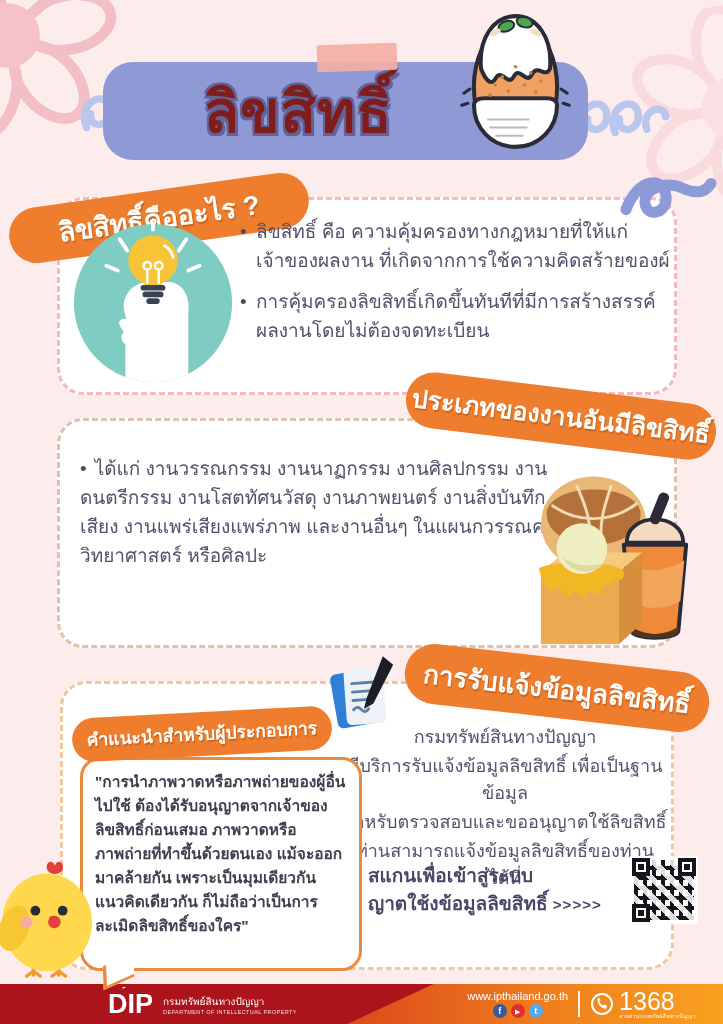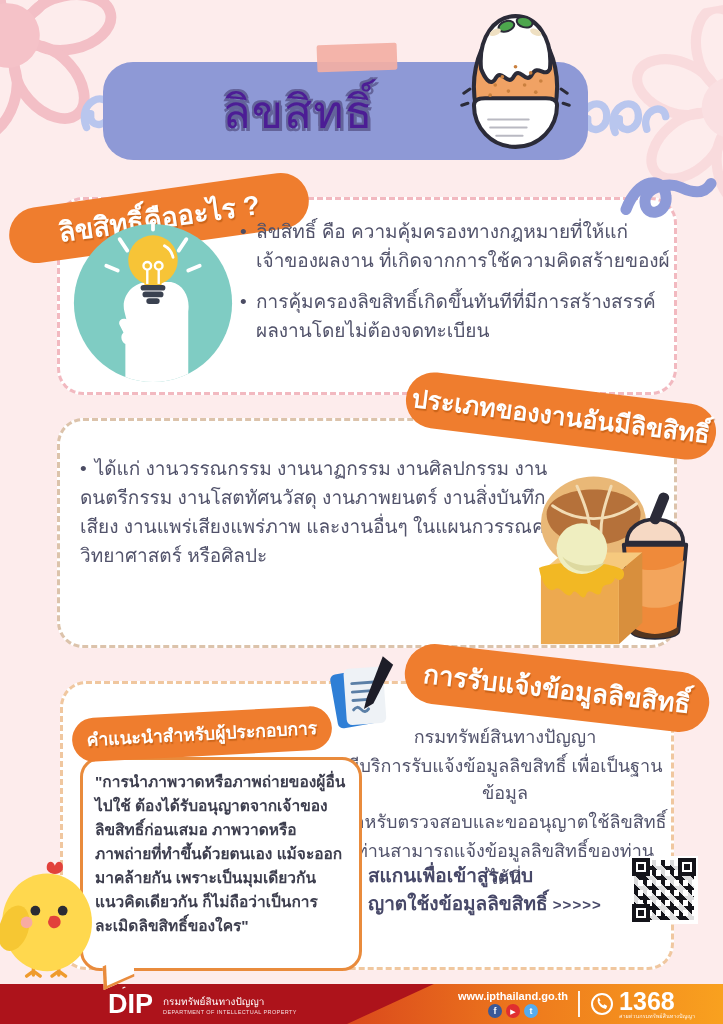--- a/index.html
+++ b/index.html
@@ -16,21 +16,21 @@
   .squiggle-tl{left:78px;top:80px;width:95px;height:58px;}
   .squiggle-tr{left:575px;top:85px;width:95px;height:58px;}
   .ribbon-dec{left:618px;top:168px;width:100px;height:58px;}
   
   .title-banner{
     left:103px;top:62px;width:485px;height:98px;
     background:#8e99d6;border-radius:30px;
     display:flex;align-items:center;justify-content:center;
   }
   .title-text{
-    font-size:46px;font-weight:normal;color:#4c1d95;letter-spacing:1px;
+    font-size:58px;font-weight:bold;color:#7f1d1d;letter-spacing:1px;
     padding-right:95px;
     text-shadow:3px 3px 0 #63639a,-2px -2px 0 #63639a,2px -2px 0 #63639a,-2px 3px 0 #63639a;
   }
   .tape{left:317px;top:44px;width:80px;height:27px;background:#f3afa4;opacity:.92;transform:rotate(-2deg);border-radius:2px;}
   .dessert{left:438px;top:6px;width:155px;height:152px;}
   
   .box{background:#fff;border-radius:26px;}
   .box1{left:57px;top:197px;width:614px;height:192px;border:3px dashed #f2b9c0;}
   .box2{left:57px;top:418px;width:614px;height:224px;border:3px dashed #dcc3ab;}
   .box3{left:60px;top:681px;width:608px;height:283px;border:3px dashed #f0c79f;}
@@ -97,30 +97,30 @@
     clip-path:polygon(0 0,60% 0,48% 100%,0 100%);
   }
   .f-left{position:relative;display:flex;align-items:center;margin-left:108px;gap:10px;color:#fff;}
   .dip-logo{font-size:27px;font-weight:bold;letter-spacing:0;line-height:1;position:relative;}
   .dip-logo i{position:absolute;left:13px;top:-6px;font-style:normal;font-size:13px;transform:rotate(12deg);}
   .f-org{display:flex;flex-direction:column;justify-content:center;}
   .f-org-th{font-size:10px;}
   .f-org-en{font-size:5.5px;letter-spacing:.4px;opacity:.85;}
   .f-right{position:relative;margin-left:auto;margin-right:28px;display:flex;align-items:center;gap:10px;color:#fff;}
   .f-web{display:flex;flex-direction:column;align-items:center;gap:2px;}
-  .f-url{font-size:11px;font-weight:bold;}
+  .f-url{font-size:11px;font-weight:normal;}
   .f-social{display:flex;gap:4px;}
   .s-ic{width:14px;height:14px;border-radius:50%;font-size:9px;font-weight:bold;color:#fff;
     display:flex;align-items:center;justify-content:center;line-height:1;}
   .s-fb{background:#3b5998;} .s-yt{background:#e02f2f;font-size:7px;} .s-tw{background:#55acee;}
   .f-div{width:2px;height:26px;background:rgba(255,255,255,.9);}
   .f-hot{display:flex;align-items:center;gap:5px;}
   .f-hot svg{width:24px;height:24px;}
   .hot-col{display:flex;flex-direction:column;line-height:1;}
-  .hot-num{font-size:25px;font-weight:bold;}
+  .hot-num{font-size:25px;font-weight:normal;}
   .hot-lbl{font-size:5.5px;opacity:.9;}
 </style>
 </head>
 <body>
 
 <div class="page">
 
   <svg class="abs flower-tl" viewBox="0 0 200 200" fill="none" stroke="#f3bfc6" stroke-width="10">
     <ellipse cx="100" cy="42" rx="25" ry="40"></ellipse>
     <ellipse cx="100" cy="42" rx="25" ry="40" transform="rotate(60 100 100)"></ellipse>

